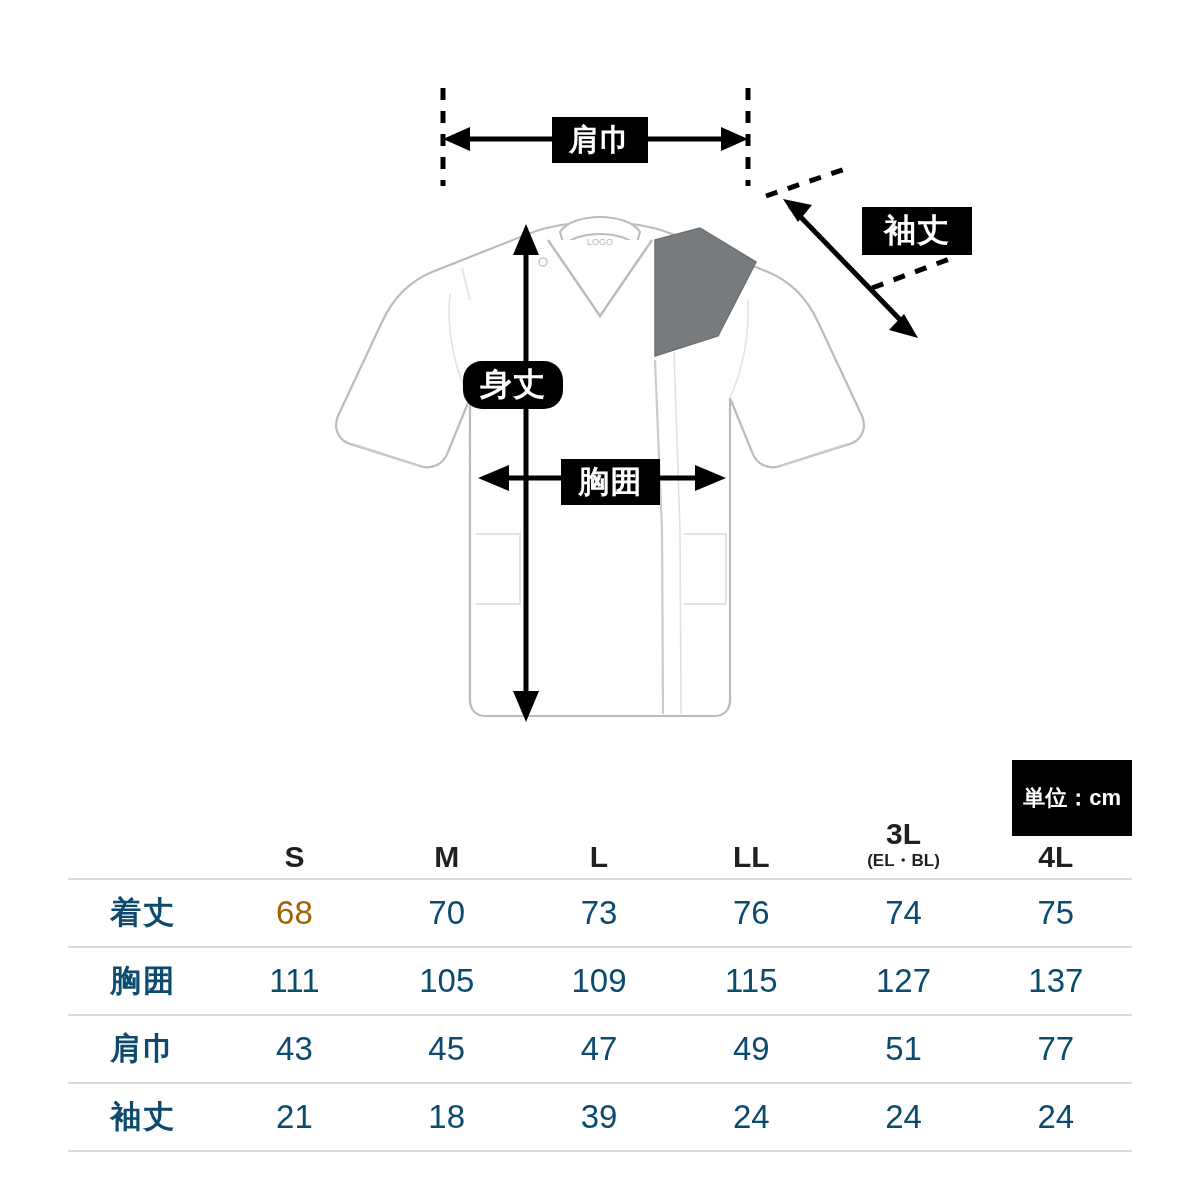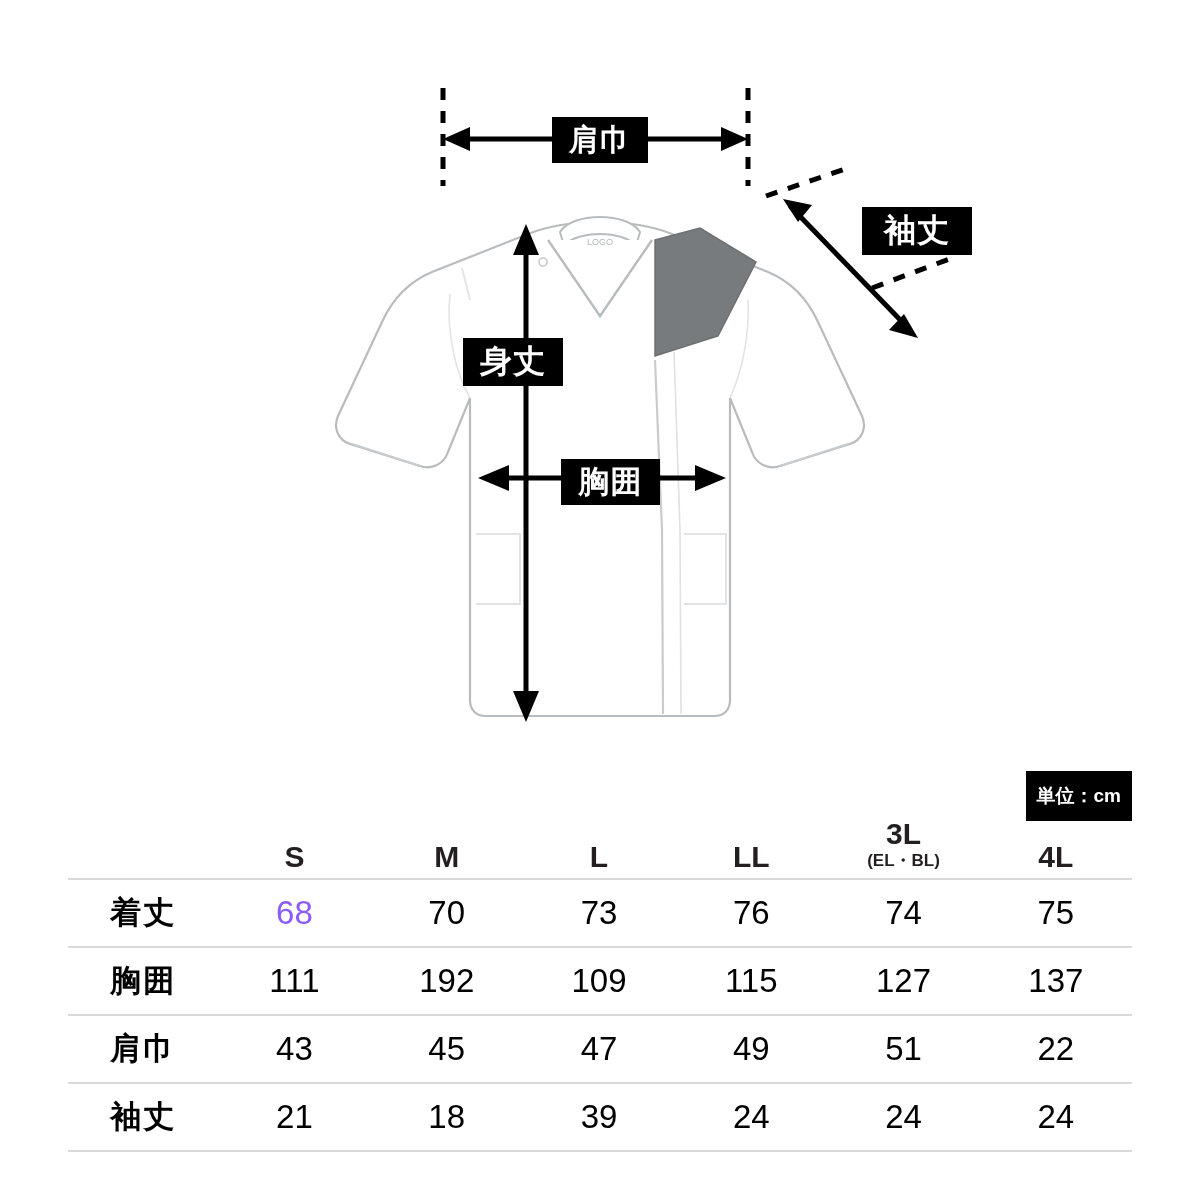--- a/index.html
+++ b/index.html
@@ -22,31 +22,30 @@
     position:absolute;
     background:#000000;
     color:#ffffff;
     font-weight:bold;
     display:flex;align-items:center;justify-content:center;
     letter-spacing:1px;
     white-space:nowrap;
   }
   #lbl-shoulder{left:552px;top:117px;width:96px;height:46px;font-size:30px;}
   #lbl-sleeve{left:862px;top:207px;width:110px;height:48px;font-size:32px;}
-  #lbl-length{left:463px;top:338px;width:100px;height:48px;font-size:32px;}
+  #lbl-length{left:463px;top:361px;width:100px;height:48px;font-size:32px;border-radius:19px;}
   #lbl-chest{left:561px;top:459px;width:99px;height:46px;font-size:31px;}
 
   
   #unit-badge{
     position:absolute;right:68px;top:760px;
     background:#000;color:#fff;
-    font-size:19px;font-weight:bold;
-    padding:12px 11px;
+    font-size:22px;font-weight:bold;
+    padding:23px 11px;
     letter-spacing:0px;
-    margin-top:11px;
   }
 
   table#size-table{
     position:absolute;
     left:68px;top:800px;
     width:1064px;
     border-collapse:collapse;
     table-layout:fixed;
   }
   table#size-table th,table#size-table td{
@@ -64,27 +63,27 @@
     padding-bottom:6px;
   }
   table#size-table thead th .sz-main{display:block;line-height:1.05;}
   table#size-table thead th .sz-sub{display:block;font-size:17px;font-weight:bold;line-height:1.3;}
   table#size-table tbody tr{border-top:2px solid #d9d9d9;}
   table#size-table tbody tr:last-child{border-bottom:2px solid #d9d9d9;}
   table#size-table tbody td{
     height:66px;
     font-size:33px;
     font-weight:400;
-    color:#000000;
+    color:#0c4a6e;
   }
   table#size-table tbody td.rowhead{
     font-size:31px;font-weight:bold;
     letter-spacing:2px;
   }
-  table#size-table tbody td.muted{color:#8b5cf6;}
+  table#size-table tbody td.muted{color:#a16207;}
   col.c-label{width:150px;}
   col.c-size{width:152px;}
 </style>
 </head>
 <body>
 
 <div id="diagram">
 
   <svg width="1200" height="750" viewBox="0 0 1200 750">
 
@@ -218,34 +217,34 @@
       <td class="muted">68</td>
       <td>70</td>
       <td>73</td>
       <td>76</td>
       <td>74</td>
       <td>75</td>
     </tr>
     <tr>
       <td class="rowhead">胸囲</td>
       <td>111</td>
-      <td>192</td>
+      <td>105</td>
       <td>109</td>
       <td>115</td>
       <td>127</td>
       <td>137</td>
     </tr>
     <tr>
       <td class="rowhead">肩巾</td>
       <td>43</td>
       <td>45</td>
       <td>47</td>
       <td>49</td>
       <td>51</td>
-      <td>22</td>
+      <td>77</td>
     </tr>
     <tr>
       <td class="rowhead">袖丈</td>
       <td>21</td>
       <td>18</td>
       <td>39</td>
       <td>24</td>
       <td>24</td>
       <td>24</td>
     </tr>

